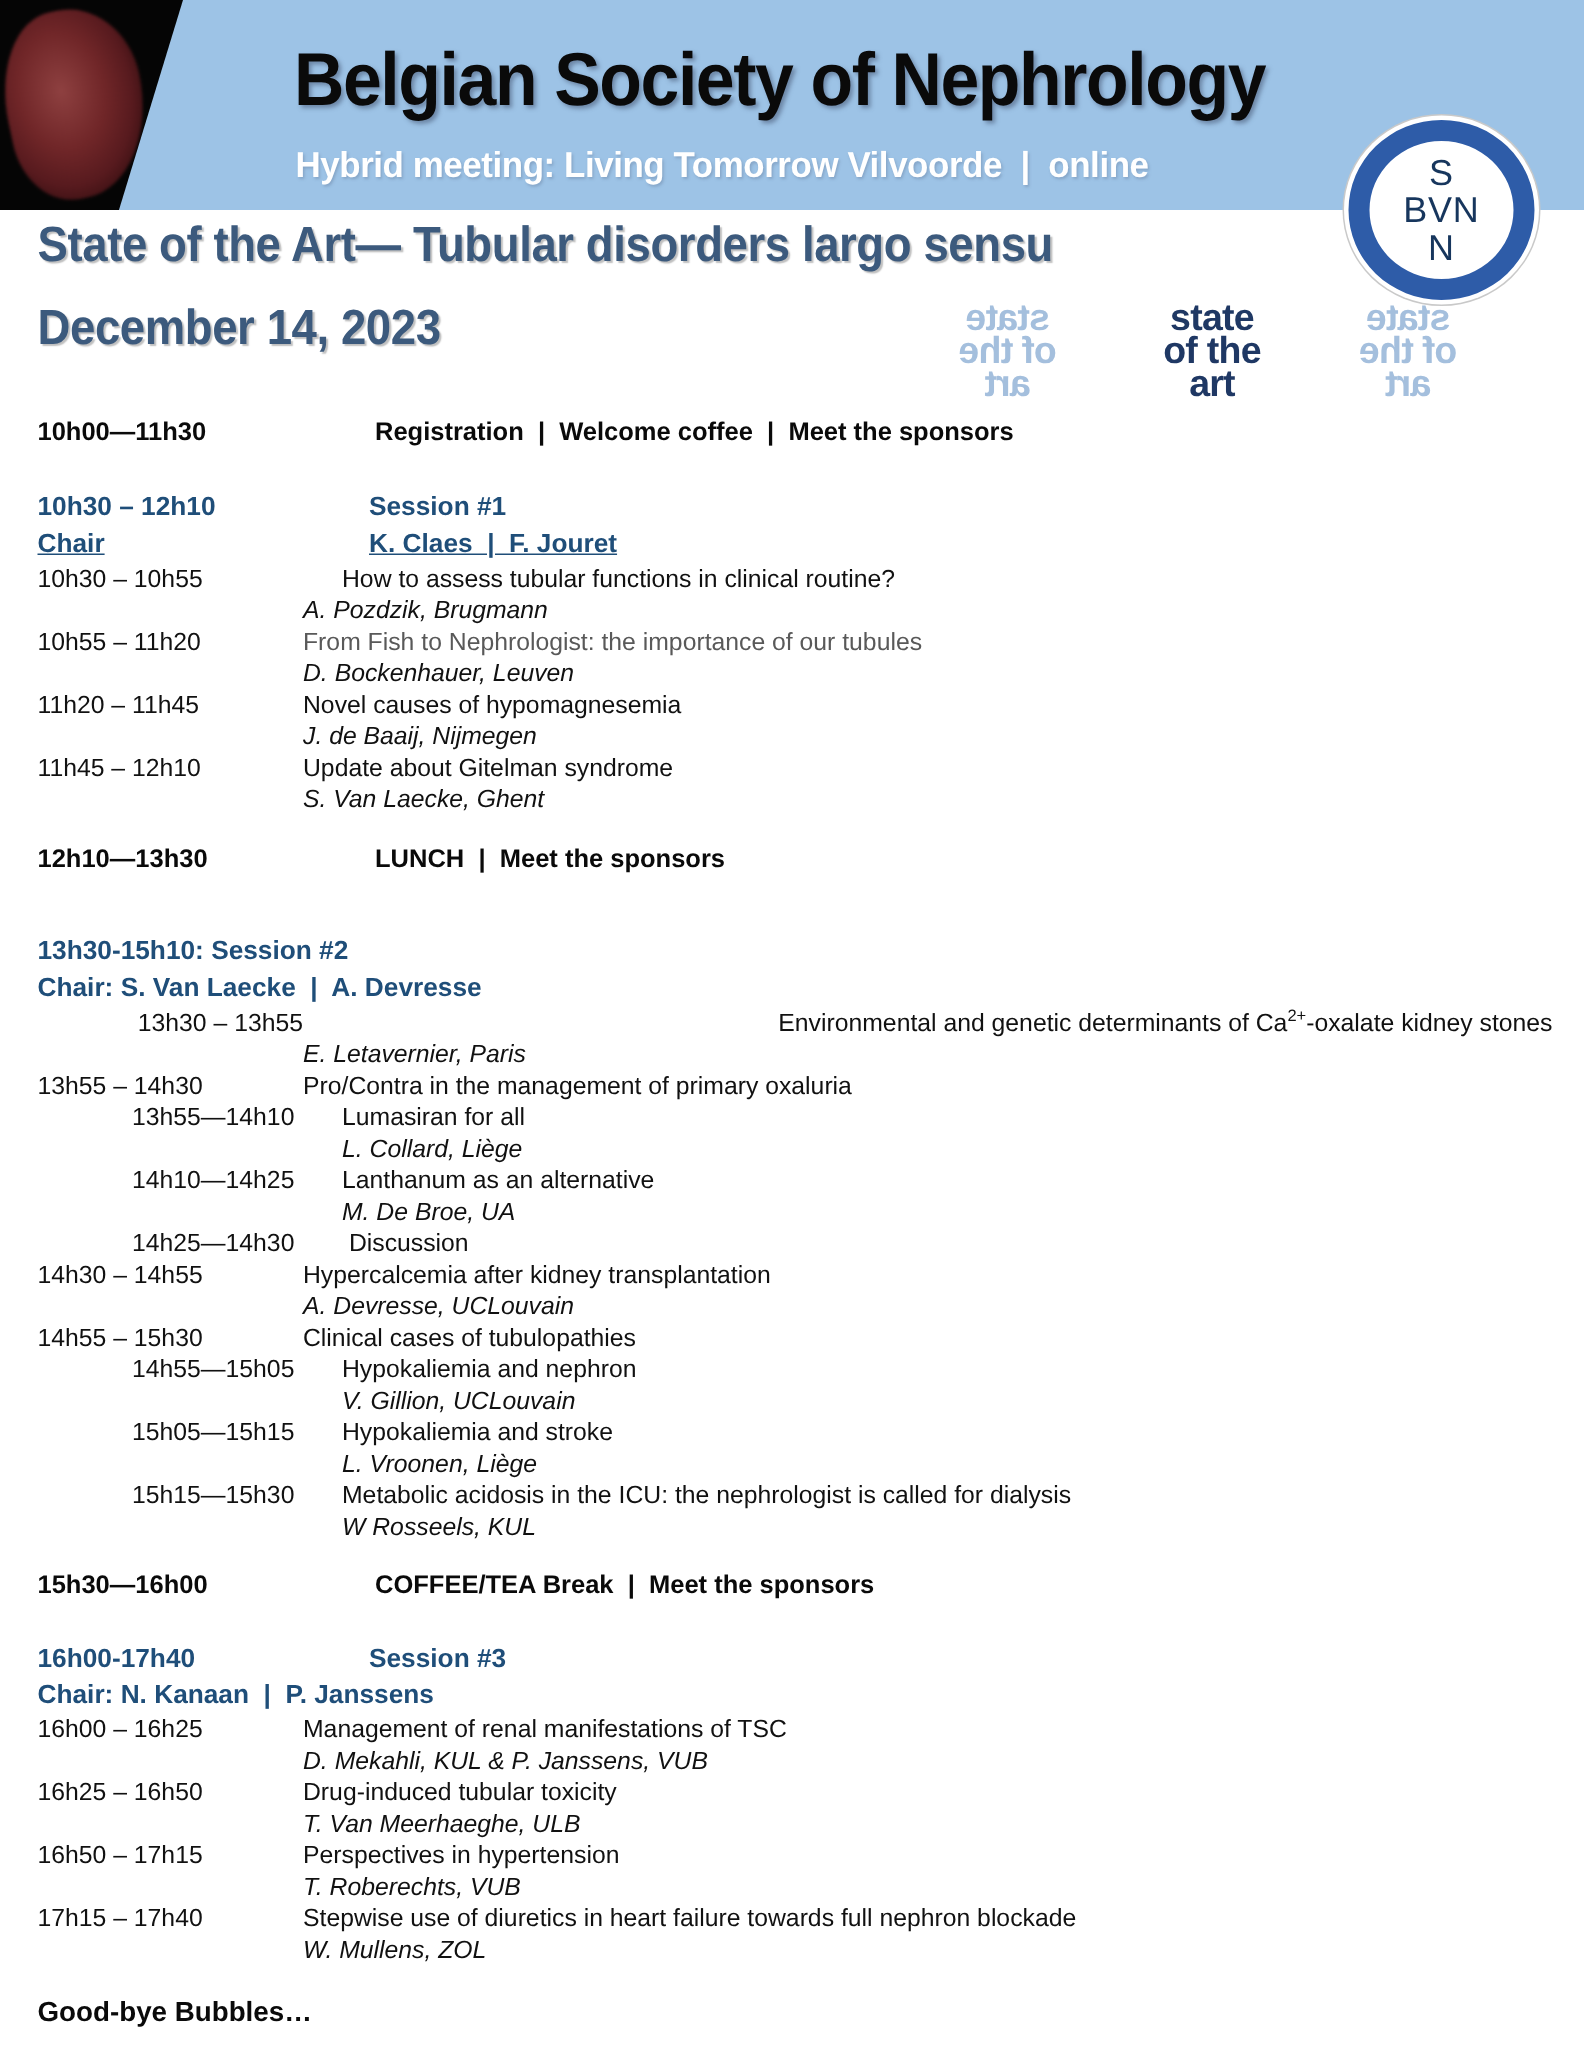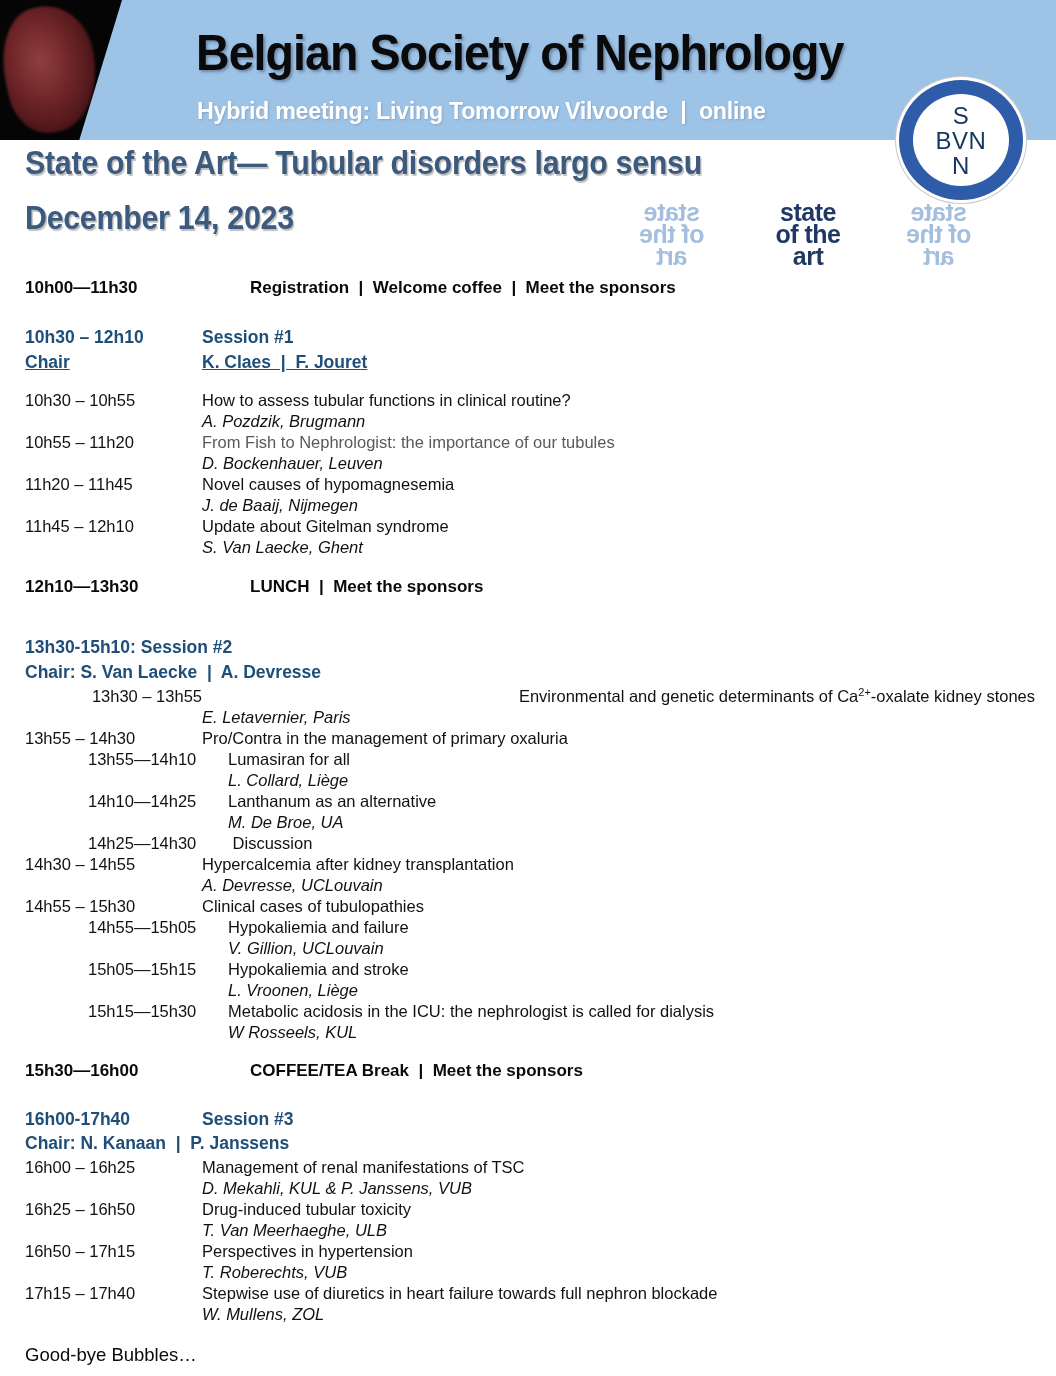--- a/index.html
+++ b/index.html
@@ -48,24 +48,24 @@
 
   
   .schedule{position:absolute; left:25px; top:277px; width:1010px;}
   .row{display:flex; min-height:21px; line-height:21px; font-size:16.5px; color:#111;}
   .col-time{flex:0 0 177px; white-space:pre; box-sizing:border-box;}
   .col-body{flex:1 1 auto; white-space:pre-wrap;}
   .col-full{flex:1 1 auto; white-space:pre-wrap;}
   .row.sub .col-time{padding-left:63px;}
   .row.sub .col-body{padding-left:26px;}
   .row.break{font-weight:700; font-size:17px; color:#0a0a0a;gap:48px;}
-  .row.session{font-weight:700; font-size:17.5px; line-height:23px; min-height:23px; color:#1f4e79;}
+  .row.session{font-weight:700; font-size:17.5px; line-height:23px; min-height:23px; color:#1f4e79;gap:44px;}
   .row.speaker .col-body{font-style:italic;}
   .row.gray .col-body{color:#595959;}
-  .row.goodbye{font-weight:400; font-size:18.5px; color:#0a0a0a;}
+  .row.goodbye{font-weight:700; font-size:18.5px; color:#0a0a0a;}
   .col-body sup{font-size:11px; line-height:0; vertical-align:super;}
 </style>
 </head>
 <body>
 
 <div id="page">
 
   <div class="band">
     <div class="kidney-block">
       <div class="kidney-blob"></div>
@@ -105,21 +105,21 @@
         <span class="col-body">Registration  |  Welcome coffee  |  Meet the sponsors</span>
       </div>
       <div class="row session" style="margin-top: 28px;">
         <span class="col-time">10h30 – 12h10</span>
         <span class="col-body">Session #1</span>
       </div>
       <div class="row session" style="margin-top: 2px; text-decoration: underline;">
         <span class="col-time">Chair</span>
         <span class="col-body">K. Claes  |  F. Jouret</span>
       </div>
-      <div class="row talk" style="margin-top: 16px;">
+      <div class="row talk" style="margin-top: 2px; gap: 26px;">
         <span class="col-time">10h30 – 10h55</span>
         <span class="col-body">How to assess tubular functions in clinical routine?</span>
       </div>
       <div class="row speaker">
         <span class="col-time"></span>
         <span class="col-body">A. Pozdzik, Brugmann</span>
       </div>
       <div class="row talk gray">
         <span class="col-time">10h55 – 11h20</span>
         <span class="col-body">From Fish to Nephrologist: the importance of our tubules</span>
@@ -193,21 +193,21 @@
       <div class="row speaker">
         <span class="col-time"></span>
         <span class="col-body">A. Devresse, UCLouvain</span>
       </div>
       <div class="row talk">
         <span class="col-time">14h55 – 15h30</span>
         <span class="col-body">Clinical cases of tubulopathies</span>
       </div>
       <div class="row talk sub">
         <span class="col-time">14h55—15h05</span>
-        <span class="col-body">Hypokaliemia and failure</span>
+        <span class="col-body">Hypokaliemia and nephron</span>
       </div>
       <div class="row speaker sub">
         <span class="col-time"></span>
         <span class="col-body">V. Gillion, UCLouvain</span>
       </div>
       <div class="row talk sub">
         <span class="col-time">15h05—15h15</span>
         <span class="col-body">Hypokaliemia and stroke</span>
       </div>
       <div class="row speaker sub">

